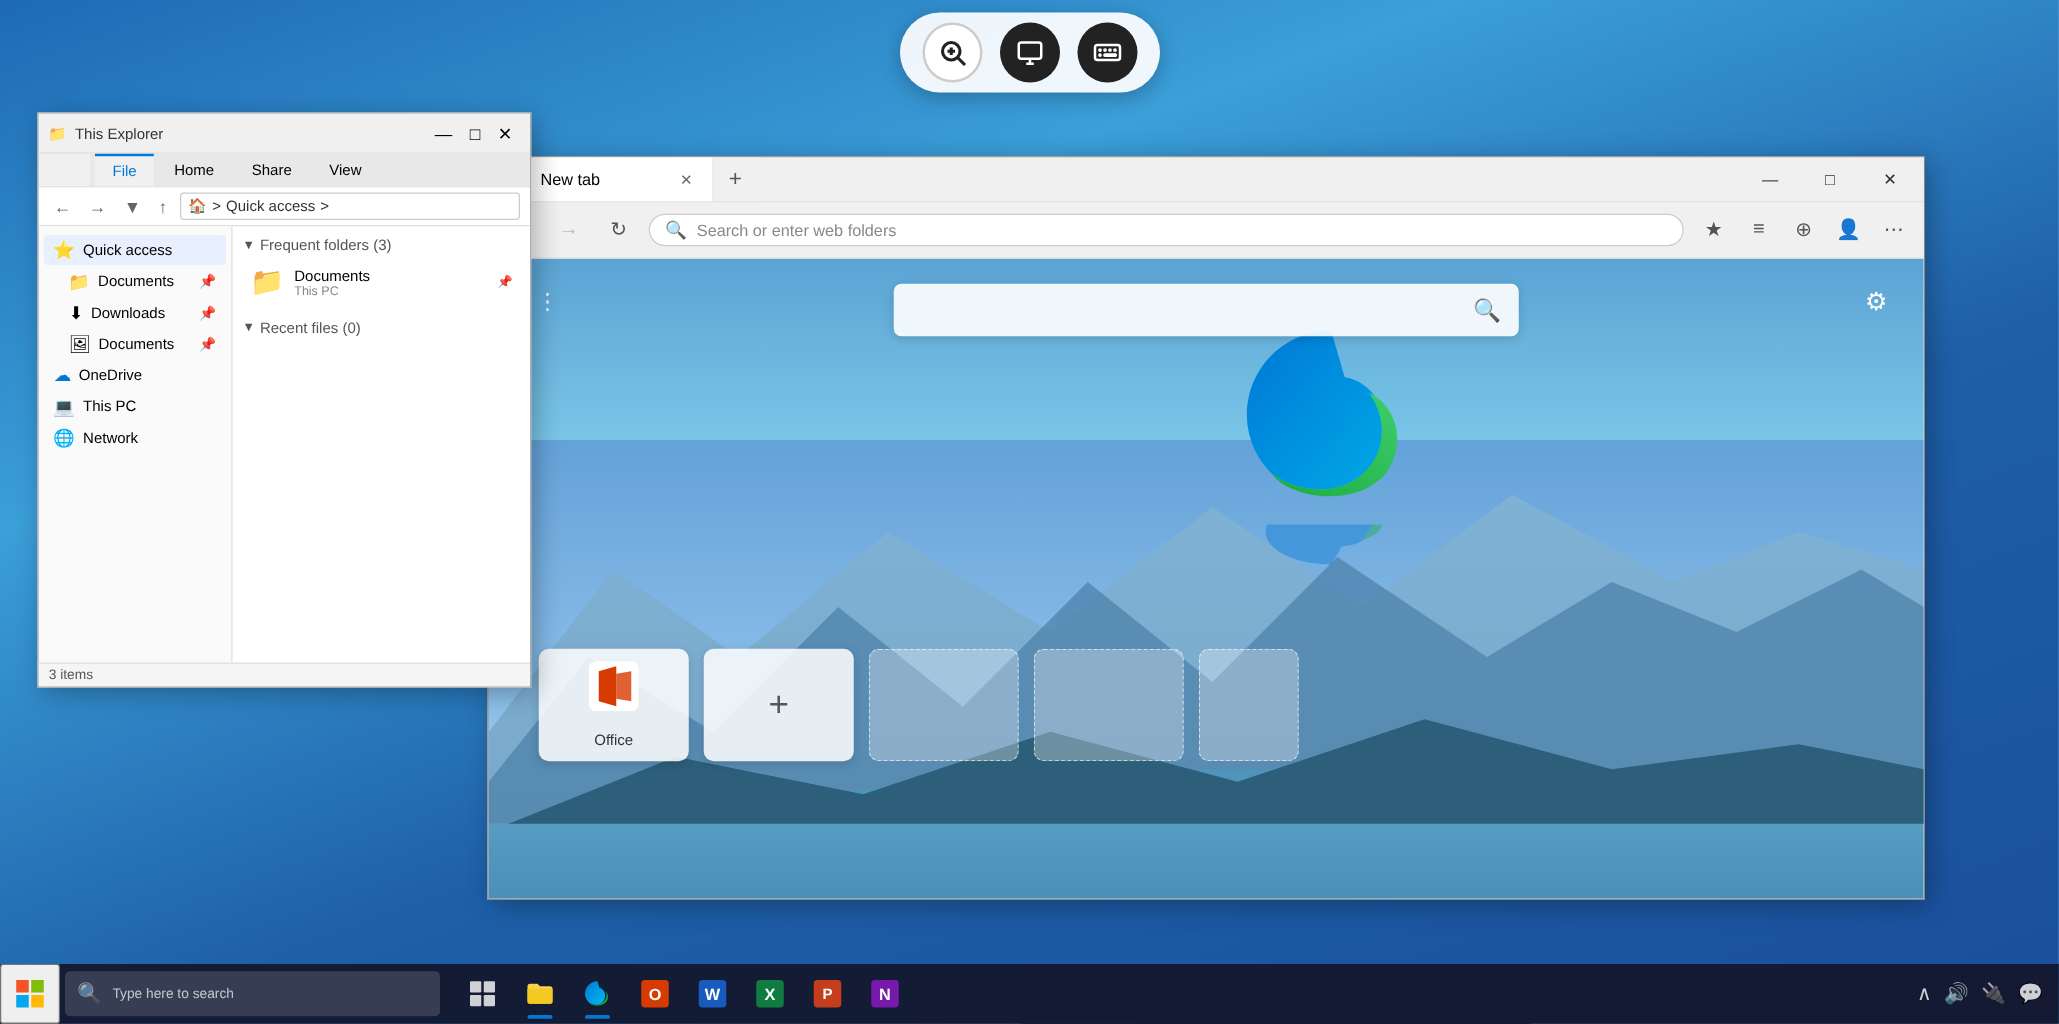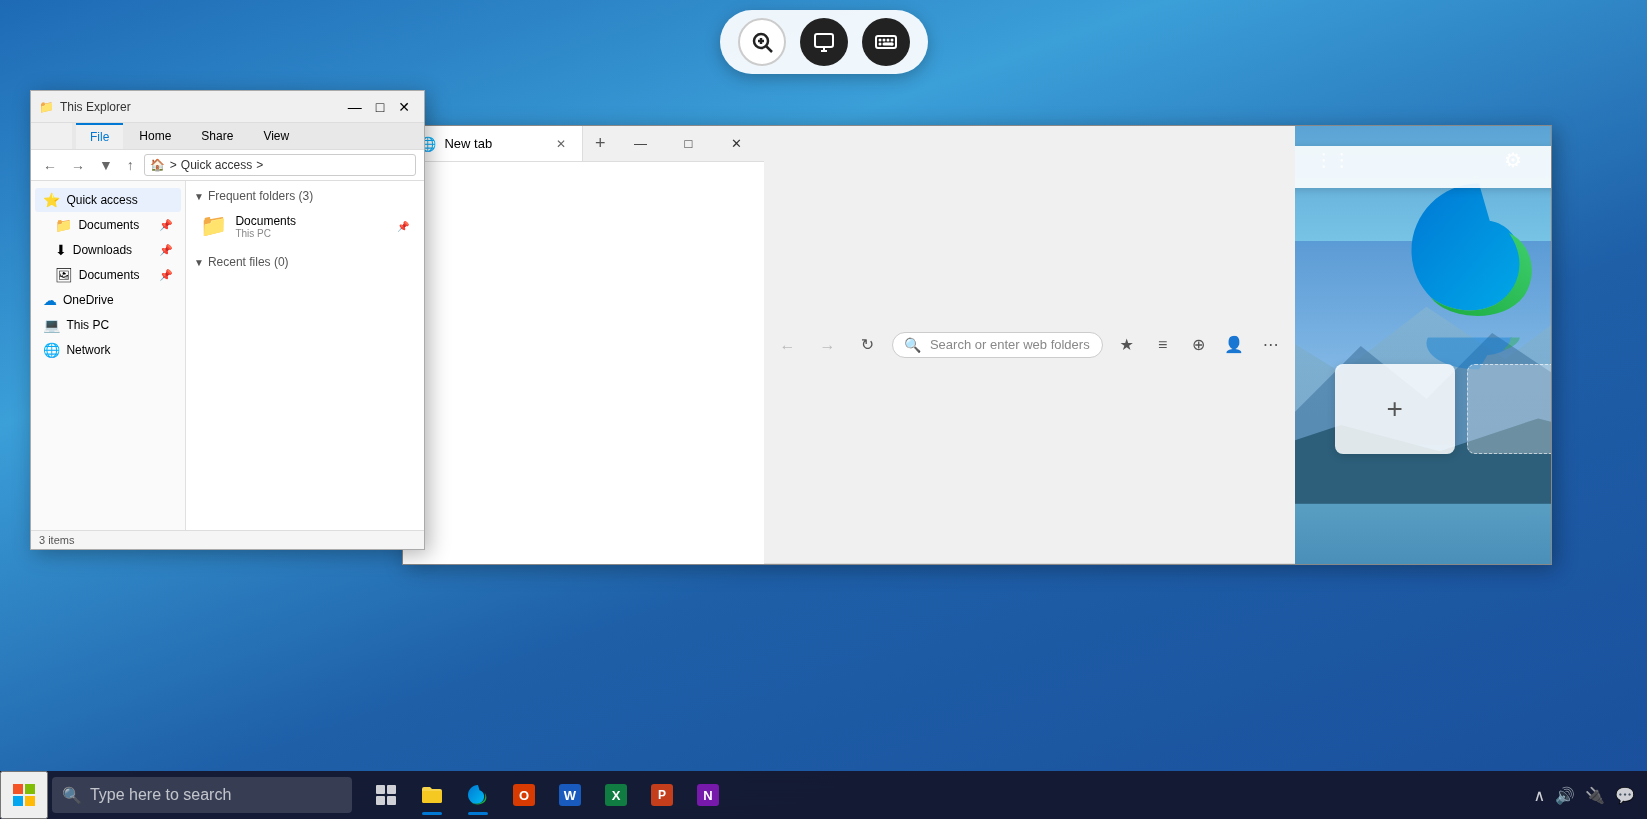--- a/index.html
+++ b/index.html
@@ -215,27 +215,28 @@
       padding: 3px 8px;
       font-size: 11px;
       color: #555;
       background: #f5f5f5;
     }
 
     
     .edge-browser {
       position: absolute;
       top: 125px;
-      left: 402px;
+      left: 390px;
       width: 1150px;
-      height: 440px;
+      height: 595px;
       background: #fff;
       border: 1px solid #888;
       box-shadow: 4px 4px 20px rgba(0,0,0,0.3);
       display: flex;
+      flex-direction: column;
       z-index: 90;
     }
     .edge-titlebar {
       height: 36px;
       background: #f0f0f0;
       display: flex;
       align-items: stretch;
       border-bottom: 1px solid #ddd;
     }
     .edge-tab {
@@ -501,21 +502,21 @@
       background: rgba(255,255,255,0.15);
       border-radius: 4px;
       padding: 4px 10px;
       margin: 0 4px;
       height: 36px;
     }
     .taskbar-search input {
       background: transparent;
       border: none;
       color: #7f1d1d;
-      font-size: 16px;
+      font-size: 11px;
       flex: 1;
       outline: none;
     }
     .taskbar-search input::placeholder { color: rgba(255,255,255,0.7); }
     .taskbar-apps {
       display: flex;
       align-items: center;
       gap: 2px;
       margin-left: 8px;
     }
@@ -816,20 +817,31 @@
       ⚙
     </button>
 
     <div class="edge-search-box">
       <input class="edge-search-input" type="text" placeholder="" style="">
       <span class="edge-search-icon">🔍</span>
     </div>
 
     <div class="quick-links" style="position:absolute;bottom:110px;left:40px;">
 
+      <div class="quick-link-card">
+        <div class="quick-link-icon">
+          
+          <svg width="40" height="40" viewBox="0 0 40 40">
+            <rect width="40" height="40" rx="6" fill="white"></rect>
+            <path d="M 8 8 L 22 4 L 22 36 L 8 32 Z" fill="#D83B01"></path>
+            <path d="M 22 10 L 34 8 L 34 32 L 22 30 Z" fill="#D83B01" opacity="0.8"></path>
+          </svg>
+        </div>
+        <span style="font-size:12px;color:#333;">Office</span>
+      </div>
 
       <div class="quick-link-card">
         <span class="quick-link-add">+</span>
       </div>
 
       <div class="empty-link-card"></div>
       <div class="empty-link-card"></div>
       <div class="empty-link-card" style="width:80px;"></div>
     </div>
 

